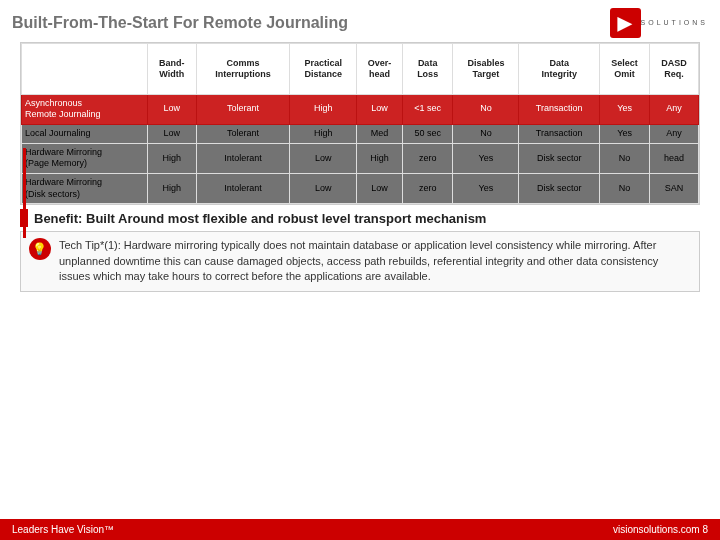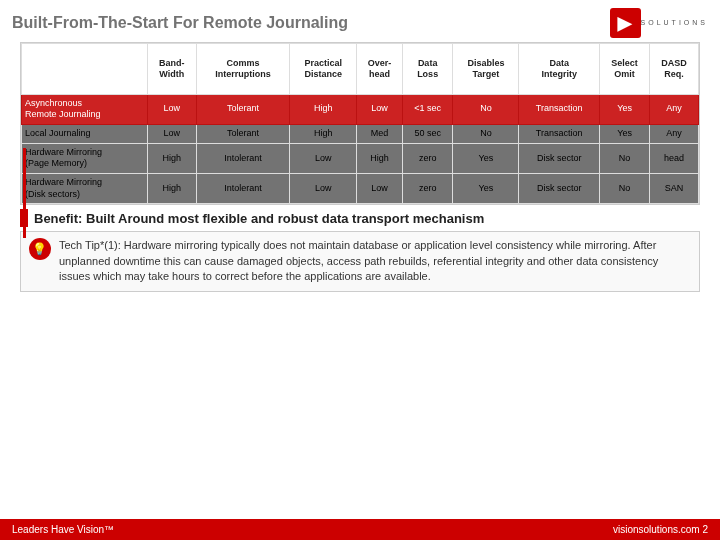--- a/index.html
+++ b/index.html
@@ -294,26 +294,26 @@
           <td>SAN</td>
         </tr>
       </tbody>
     </table>
   </div>
 
   <div id="benefit-line">
     <div id="benefit-bar"></div>
     <span id="benefit-text">
       <span>Benefit:</span>
-      <span>Built Around most flexible and robust data transport mechanism</span>
+      <span>Built Around most flexible and robust level transport mechanism</span>
     </span>
   </div>
 
   <div id="tech-tip">
     <div id="tech-tip-icon">💡</div>
     <div id="tech-tip-text">Tech Tip*(1): Hardware mirroring typically does not maintain database or application level consistency while mirroring. After unplanned downtime this can cause damaged objects, access path rebuilds, referential integrity and other data consistency issues which may take hours to correct before the applications are available.</div>
   </div>
 </div>
 
 <div id="footer">
   <span>Leaders Have Vision™</span>
-  <span>visionsolutions.com  2</span>
+  <span>visionsolutions.com  8</span>
 </div>
 
 </body></html>

